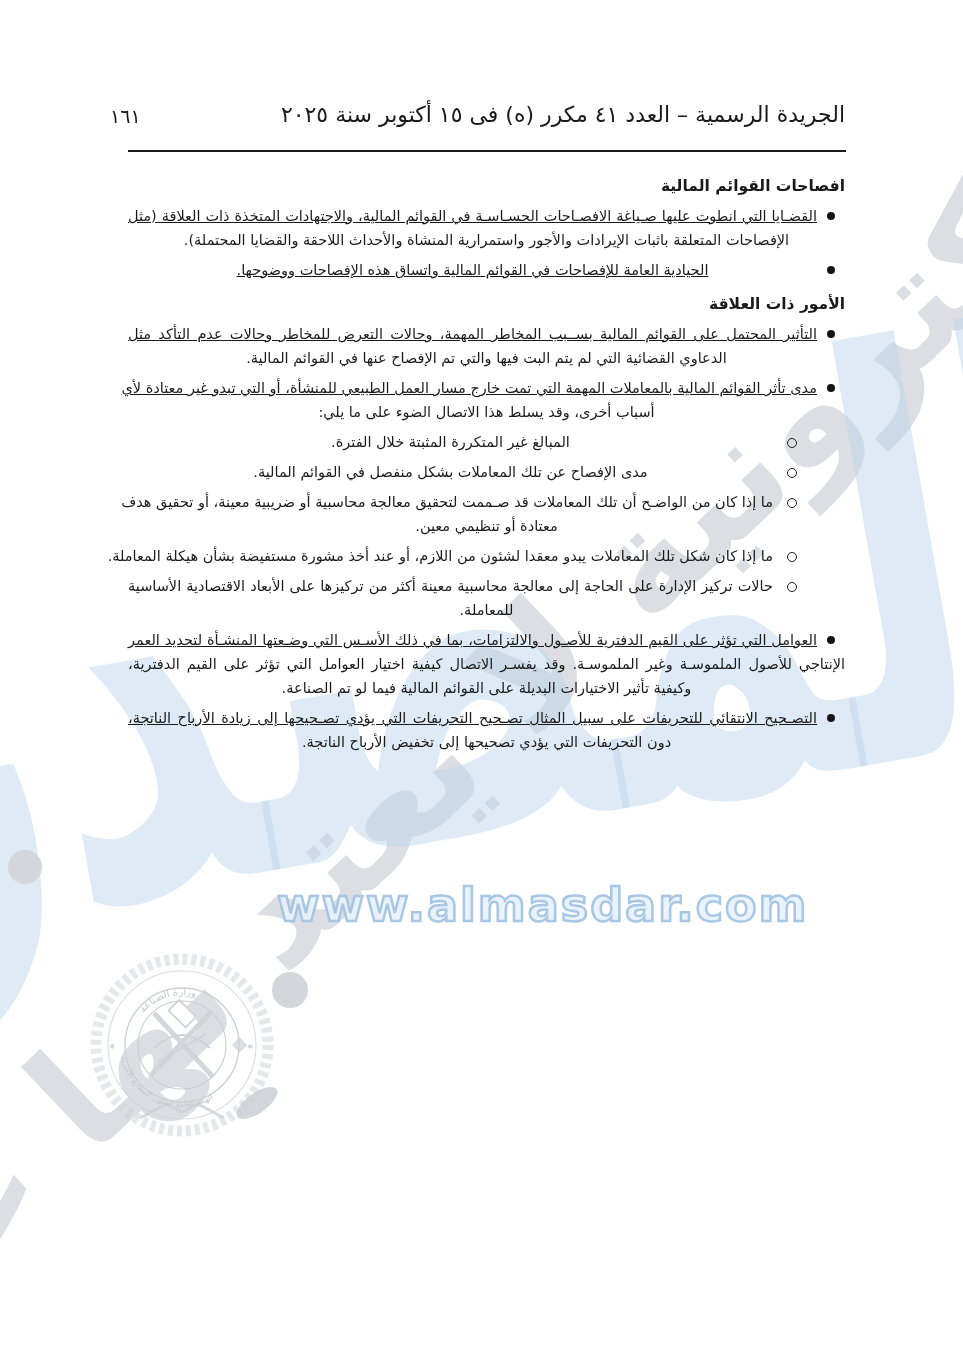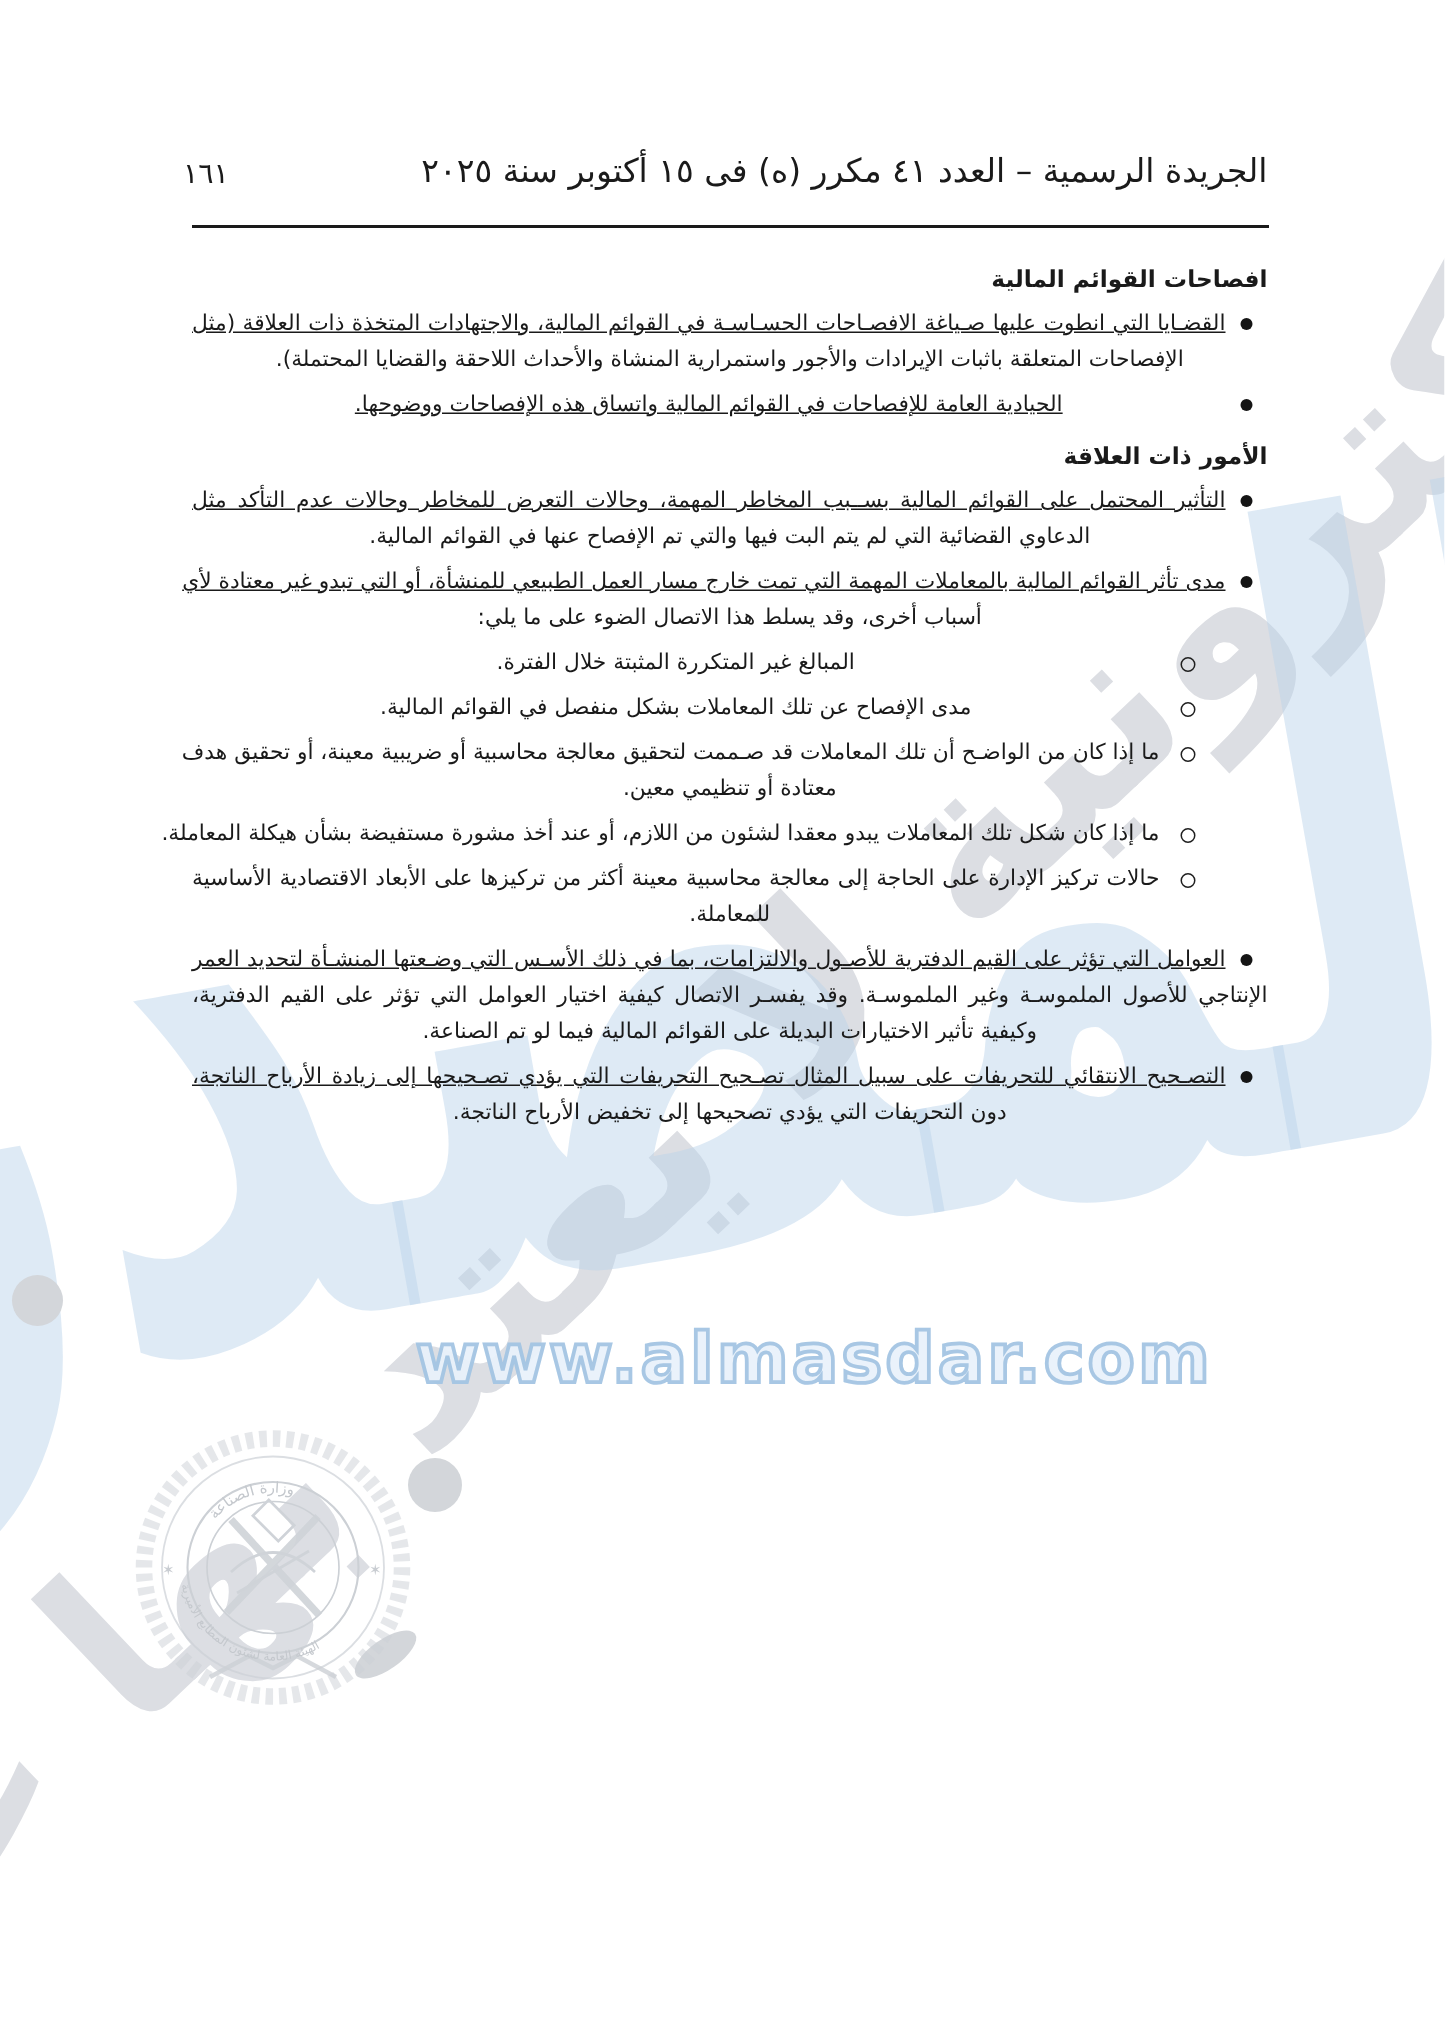--- a/index.html
+++ b/index.html
@@ -6,21 +6,21 @@
   .page {
     position:relative; width:963px; height:1360px; background:#ffffff;
     overflow:hidden; font-family:"DejaVu Sans", sans-serif; color:#1a1a1a;
   }
   
   .header-title {
     position:absolute; top:102px; right:118px; direction:rtl;
     font-size:22px; white-space:nowrap; z-index:3;
   }
   .page-num {
-    position:absolute; top:105px; left:122px; font-size:19px; z-index:3;
+    position:absolute; top:105px; left:110px; font-size:19px; z-index:3;
   }
   .header-rule {
     position:absolute; top:150px; left:128px; width:718px; height:0;
     border-top:2.5px solid #1a1a1a; z-index:3;
   }
   
   .content {
     position:absolute; top:172px; right:118px; width:717px; direction:rtl;
     font-size:14.5px; line-height:24px; z-index:3;
   }

